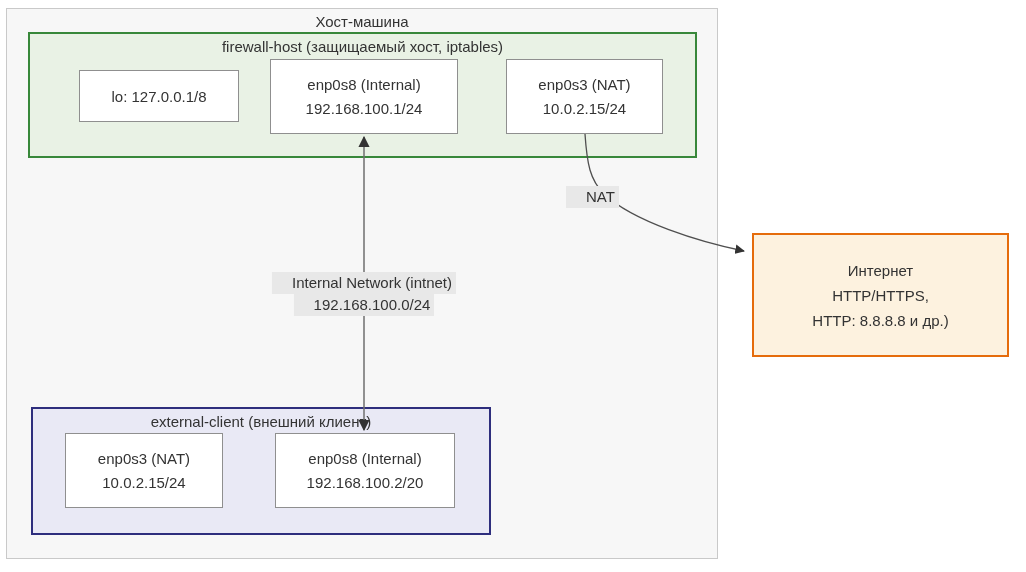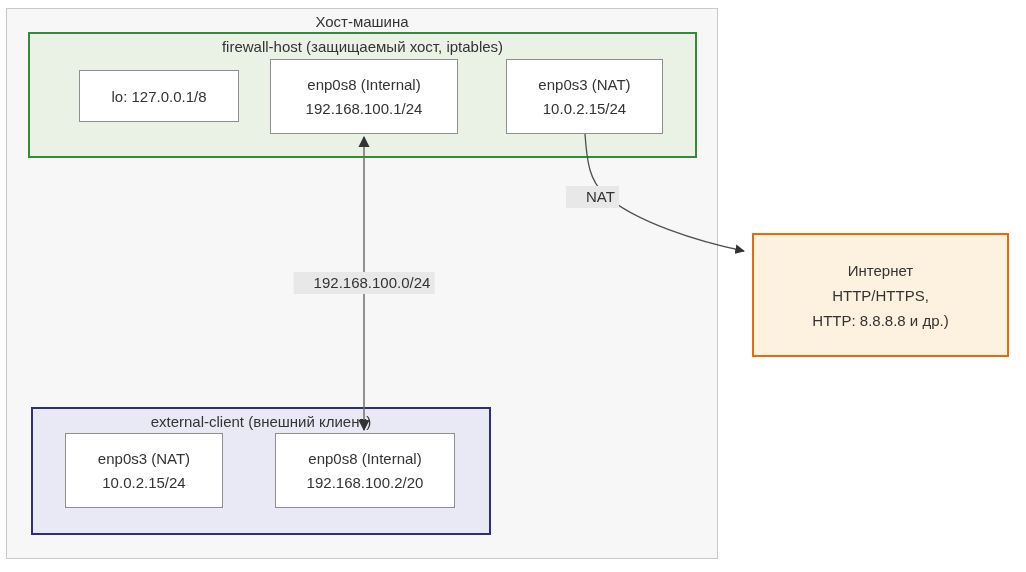--- a/index.html
+++ b/index.html
@@ -137,19 +137,20 @@
       </marker>
       <marker id="arrow-start" viewBox="0 0 10 10" refX="9" refY="5" markerWidth="7.5" markerHeight="7.5" orient="auto-start-reverse">
         <path d="M 0 0 L 10 5 L 0 10 z" fill="#333333"></path>
       </marker>
     </defs>
     <path d="M 364 137 L 364 430" fill="none" stroke="#6f6f6f" stroke-width="1.5" marker-start="url(#arrow-start)" marker-end="url(#arrow-end)"></path>
     <path d="M 585 134 C 587 164 590 180 604 194 C 634 222 700 242 744 251" fill="none" stroke="#4f4f4f" stroke-width="1.3" marker-end="url(#arrow-end)"></path>
   </svg>
 
   <div class="edge-label intnet-label">
+    <span>Internal Network (intnet)</span>
     <span>192.168.100.0/24</span>
   </div>
   <div class="edge-label nat-label">
     <span>NAT</span>
   </div>
 
 </div>
 
 </body></html>

